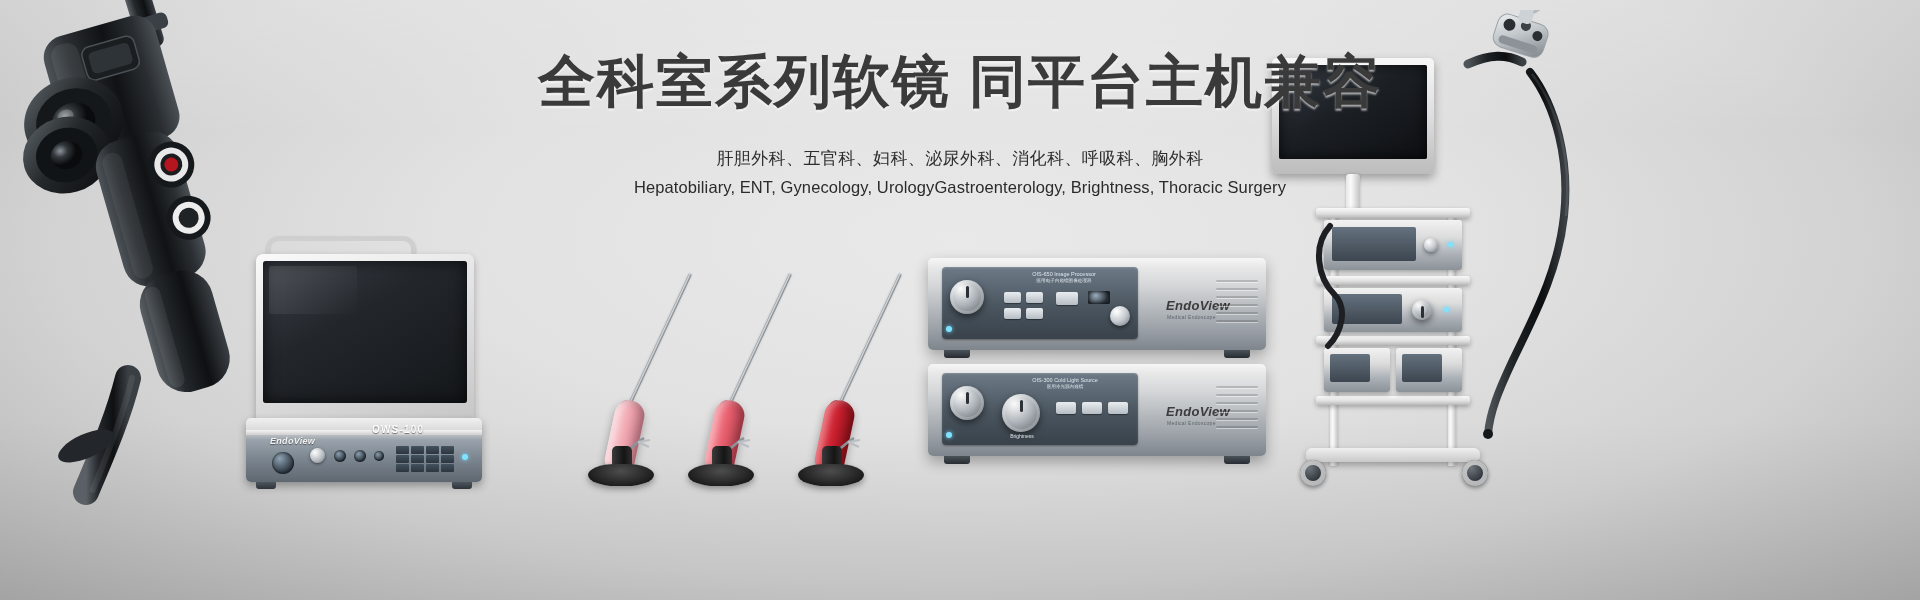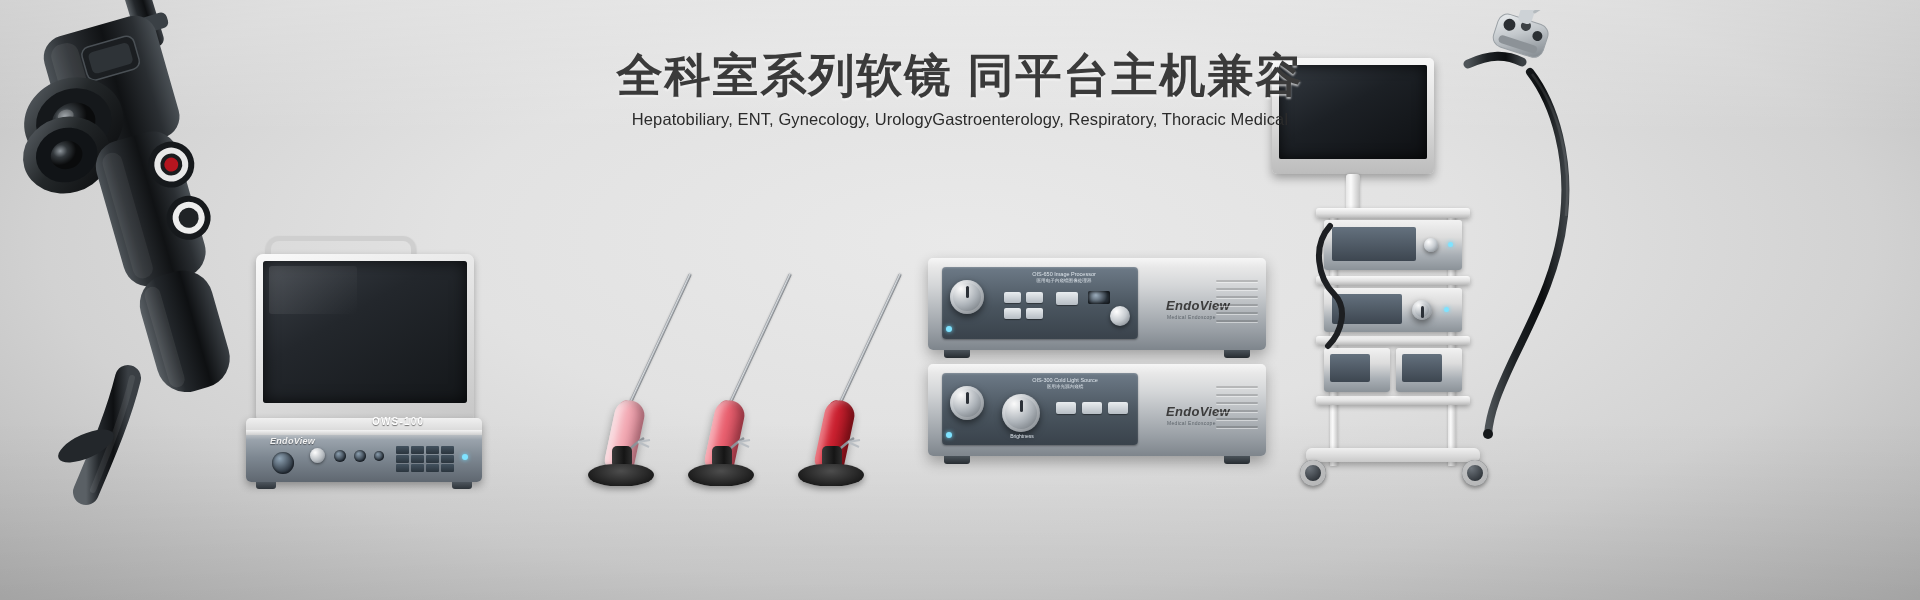--- a/index.html
+++ b/index.html
@@ -7,21 +7,21 @@
 
   #banner{position:relative;width:1920px;height:600px;overflow:hidden;
     background:
       radial-gradient(ellipse 70% 85% at 50% 40%, #e9e9e9 0%, #e2e2e2 38%, #d2d2d2 68%, #bdbdbd 88%, #b0b0b0 100%);
   }
   #vign{position:absolute;inset:0;pointer-events:none;
     background:linear-gradient(to bottom, rgba(255,255,255,.30) 0%, rgba(255,255,255,0) 22%, rgba(0,0,0,0) 70%, rgba(0,0,0,.07) 100%);}
 
   
   #textblock{position:absolute;left:0;top:48px;width:1920px;text-align:center;z-index:40;}
-  #headline{font-size:46px;font-weight:bold;color:#3a3a3a;letter-spacing:2px;line-height:1.18;
+  #headline{font-size:57px;font-weight:bold;color:#3a3a3a;letter-spacing:2px;line-height:1.18;
     text-shadow:0 2px 2px rgba(255,255,255,.65), 0 1px 0 rgba(0,0,0,.10);}
   #subheadline{font-size:27.5px;font-weight:bold;color:#232323;margin-top:11px;letter-spacing:.1px;}
   #deptzh{font-size:17px;color:#2e2e2e;margin-top:32px;letter-spacing:.4px;}
   #depten{font-size:16.5px;color:#2b2b2b;margin-top:8px;letter-spacing:.1px;}
 
   
   #scope-left{position:absolute;left:-10px;top:-14px;width:330px;height:520px;z-index:20;}
 
   
   #ows{position:absolute;left:232px;top:236px;width:250px;height:252px;z-index:25;}
@@ -227,21 +227,21 @@
           <i></i>
           <i></i>
           <i></i>
           <i></i>
           <i></i>
           <i></i>
       </div>
       <div class="u-led" style="left:216px;top:36px;width:6px;height:6px;"></div>
       <div class="ows-port" style="left:26px;top:34px;width:22px;height:22px;"></div>
     </div>
-    <div class="ows-model" style="left:140px;top:180px;color:#ffffff;text-shadow:0 1px 1px rgba(0,0,0,.5);">OWS-100</div>
+    <div class="ows-model" style="left:140px;top:188px;color:#ffffff;text-shadow:0 1px 1px rgba(0,0,0,.5);">OWS-100</div>
     <div class="ows-feet">
       <i style="left:10px;"></i>
         <i style="right:10px;"></i>
     </div>
   </div>
 
   <div class="fscope" style="left:500px;top:250px;width:180px;height:245px;">
     <div class="fs-shaft" style="left:118px;top:8px;height:168px;transform:rotate(25deg);"></div>
     <div class="fs-neck" style="left:116px;top:150px;background:linear-gradient(to right,#f6c3cb,#e08f9c);transform:rotate(22deg);"></div>
     <div class="fs-body" style="left:110px;top:150px;background:linear-gradient(to right,#fbd3d9 0%,#f2aab4 45%,#cf7f8d 100%);transform:rotate(12deg);"></div>
@@ -410,17 +410,18 @@
 
     <path d="M30 54 C 52 44, 68 44, 84 52" stroke="url(#rgTube2)" stroke-width="9" fill="none" stroke-linecap="round"></path>
 
     <path d="M92 62 C 118 96, 132 150, 126 206 C 120 262, 96 306, 74 352 C 60 382, 52 402, 50 424" stroke="url(#rgTube2)" stroke-width="8" fill="none" stroke-linecap="round"></path>
     <path d="M94 64 C 120 98, 134 150, 128 206" stroke="rgba(255,255,255,.10)" stroke-width="2.5" fill="none"></path>
     <circle cx="50" cy="424" r="5" fill="#15181a"></circle>
   </svg>
 
   <div id="textblock">
     <div id="headline">全科室系列软镜 同平台主机兼容</div>
-    <div id="depten">Hepatobiliary, ENT, Gynecology, UrologyGastroenterology, Respiratory, Thoracic Medical</div>
+    <div id="deptzh">肝胆外科、五官科、妇科、泌尿外科、消化科、呼吸科、胸外科</div>
+    <div id="depten">Hepatobiliary, ENT, Gynecology, UrologyGastroenterology, Brightness, Thoracic Surgery</div>
   </div>
 
   <div id="vign"></div>
 </div>
 
 </body></html>

